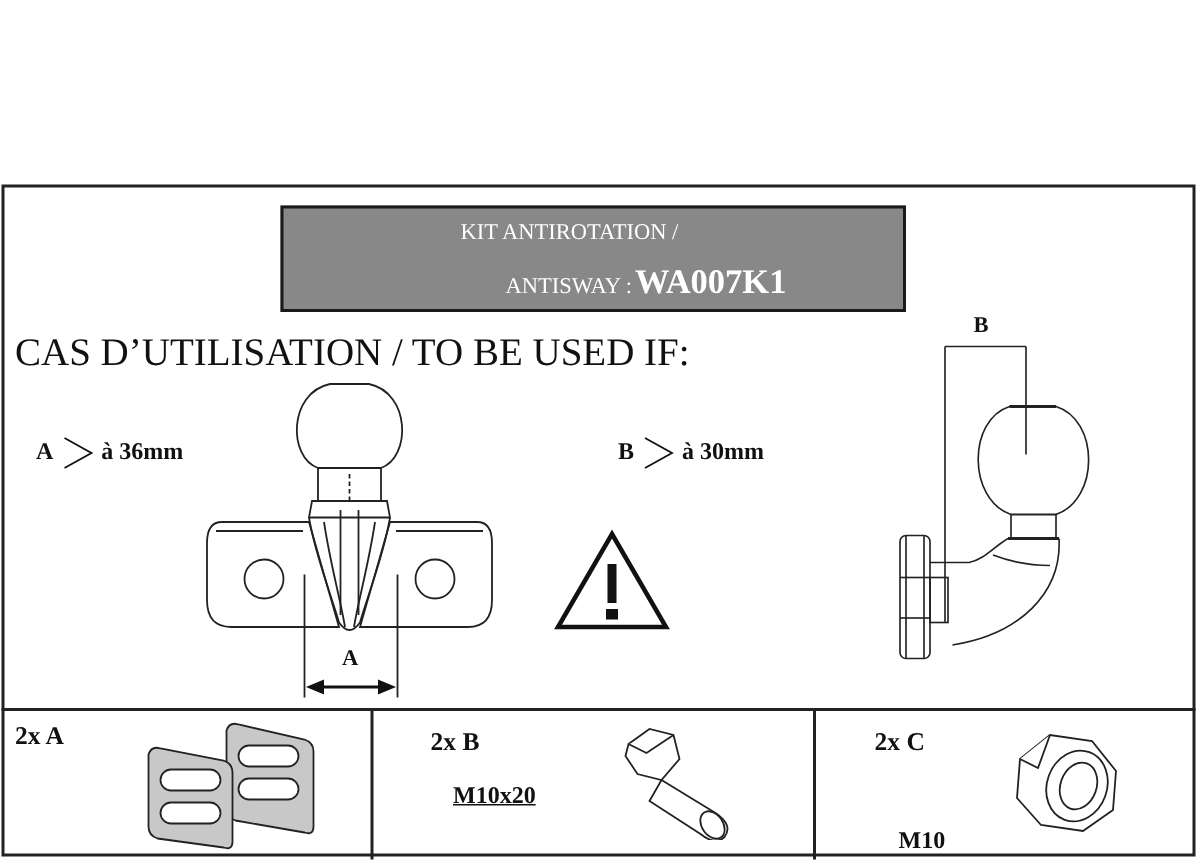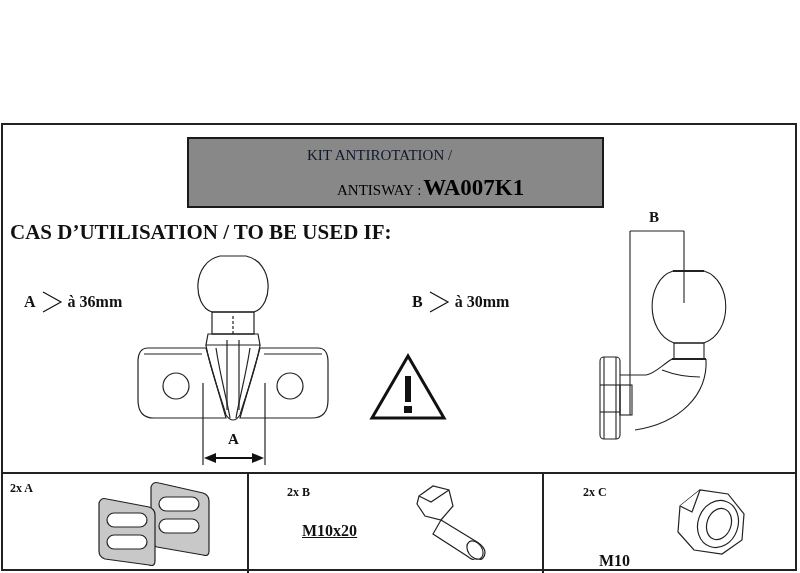--- a/index.html
+++ b/index.html
@@ -1,31 +1,31 @@
 <!DOCTYPE html>
 <html><head>
 <meta charset="utf-8">
 <style>
   html, body { margin:0; padding:0; background:#fff; }
   body { width:800px; height:573px; position:relative; overflow:hidden; font-family:"Liberation Serif", serif; color:#111; }
   .frame { position:absolute; left:1px; top:123px; width:796px; height:448px; border:2px solid #222; box-sizing:border-box; }
   .title-box { position:absolute; left:187px; top:137px; width:417px; height:71px; background:#888; border:2px solid #1a1a1a; box-sizing:border-box; }
-  .title-line1 { position:absolute; left:118px; top:8px; font-size:15px; color:#0f172a; }
-  .title-line2 { position:absolute; left:148px; top:36px; font-size:15px; color:#000000; white-space:nowrap; }
+  .title-line1 { position:absolute; left:118px; top:8px; font-size:15px; color:#ffffff; }
+  .title-line2 { position:absolute; left:148px; top:36px; font-size:15px; color:#ffffff; white-space:nowrap; }
   .title-code { font-size:23px; font-weight:bold; margin-left:2px; }
-  .heading { position:absolute; left:10px; top:220px; font-size:21px; font-weight:bold; white-space:nowrap; }
+  .heading { position:absolute; left:10px; top:220px; font-size:26px; font-weight:normal; white-space:nowrap; }
   .cond { position:absolute; font-size:16px; font-weight:bold; white-space:nowrap; display:flex; align-items:center; }
   .cond svg { margin:0 5px; }
   .dim-label { position:absolute; font-size:15px; font-weight:bold; }
   .bottom-row { position:absolute; left:1px; top:472px; width:796px; height:99px; border-top:2px solid #222; }
   .cell { position:absolute; top:0; height:99px; box-sizing:border-box; }
   .cell.c1 { left:0; width:248px; border-right:2px solid #222; }
   .cell.c2 { left:248px; width:295px; border-right:2px solid #222; }
   .cell.c3 { left:553px; width:243px;text-align:center; }
-  .qty { position:absolute; font-size:12px; font-weight:bold; white-space:nowrap; }
+  .qty { position:absolute; font-size:17px; font-weight:bold; white-space:nowrap; }
   .spec { position:absolute; font-size:16px; font-weight:bold; white-space:nowrap; }
   svg.abs { position:absolute; }
 </style>
 </head>
 <body>
 
 <div class="frame"></div>
 
 <div class="title-box">
   <div class="title-line1">KIT ANTIROTATION /</div>

